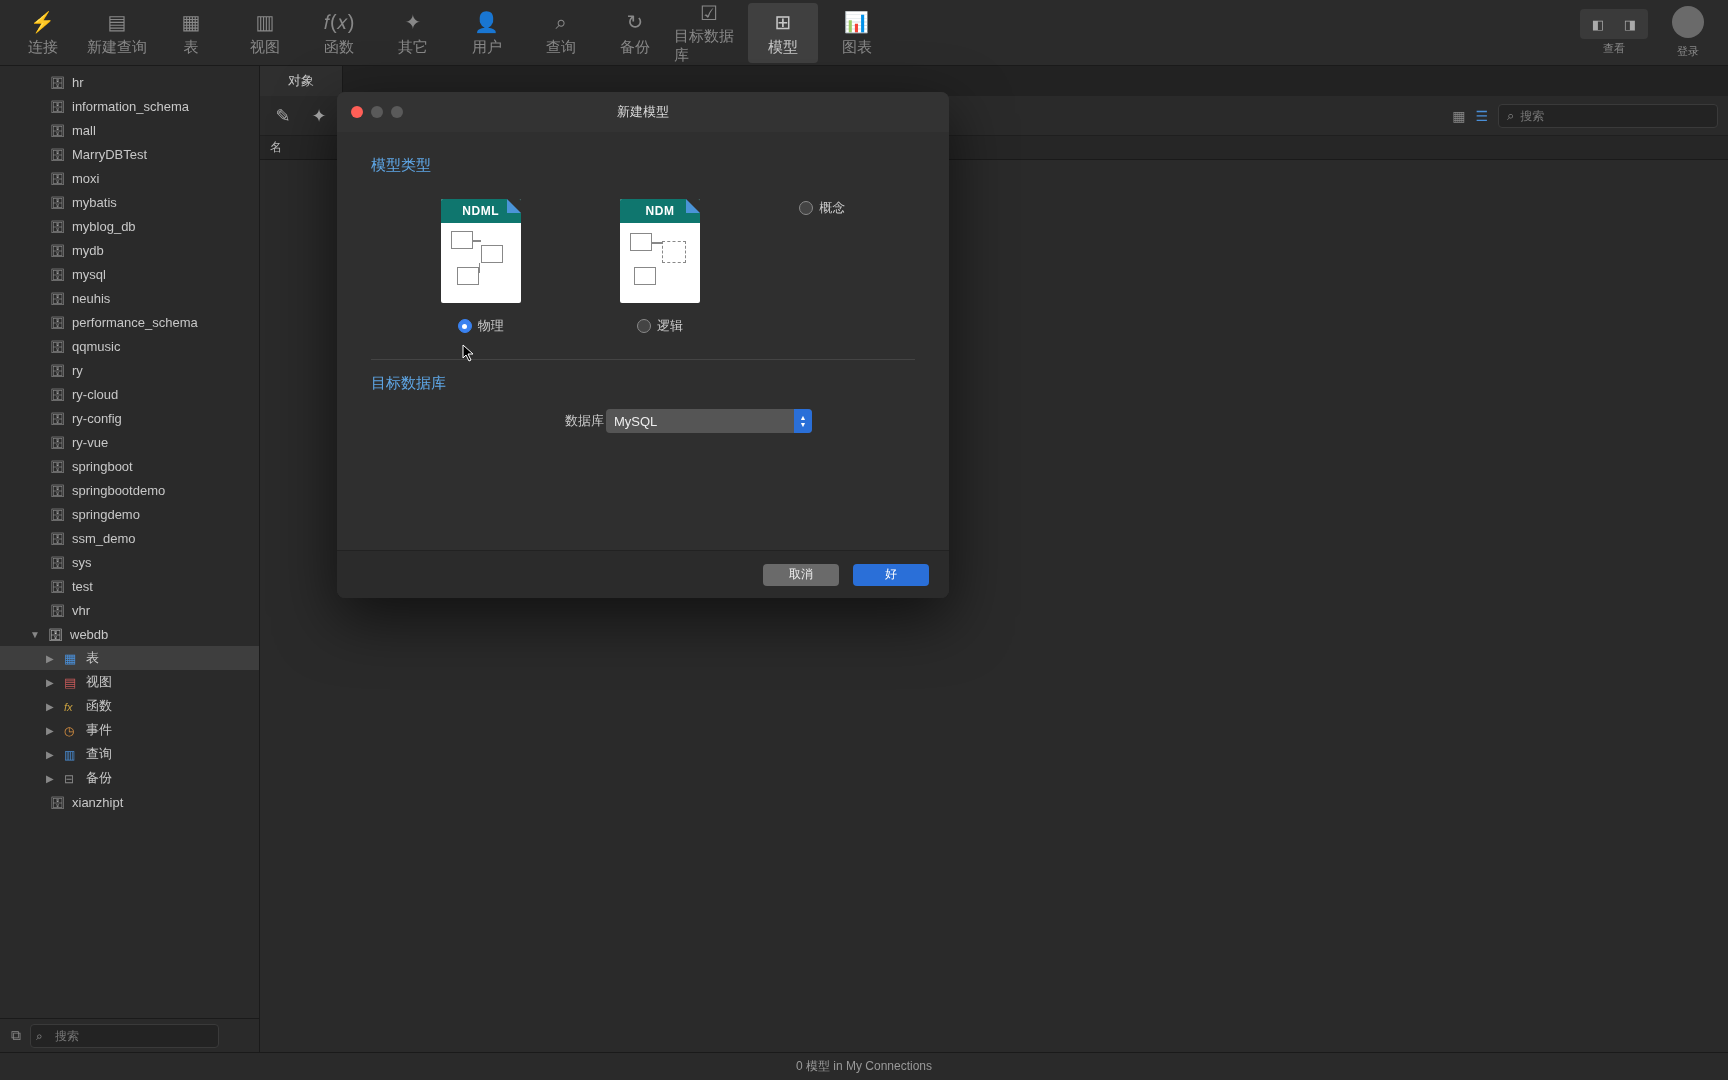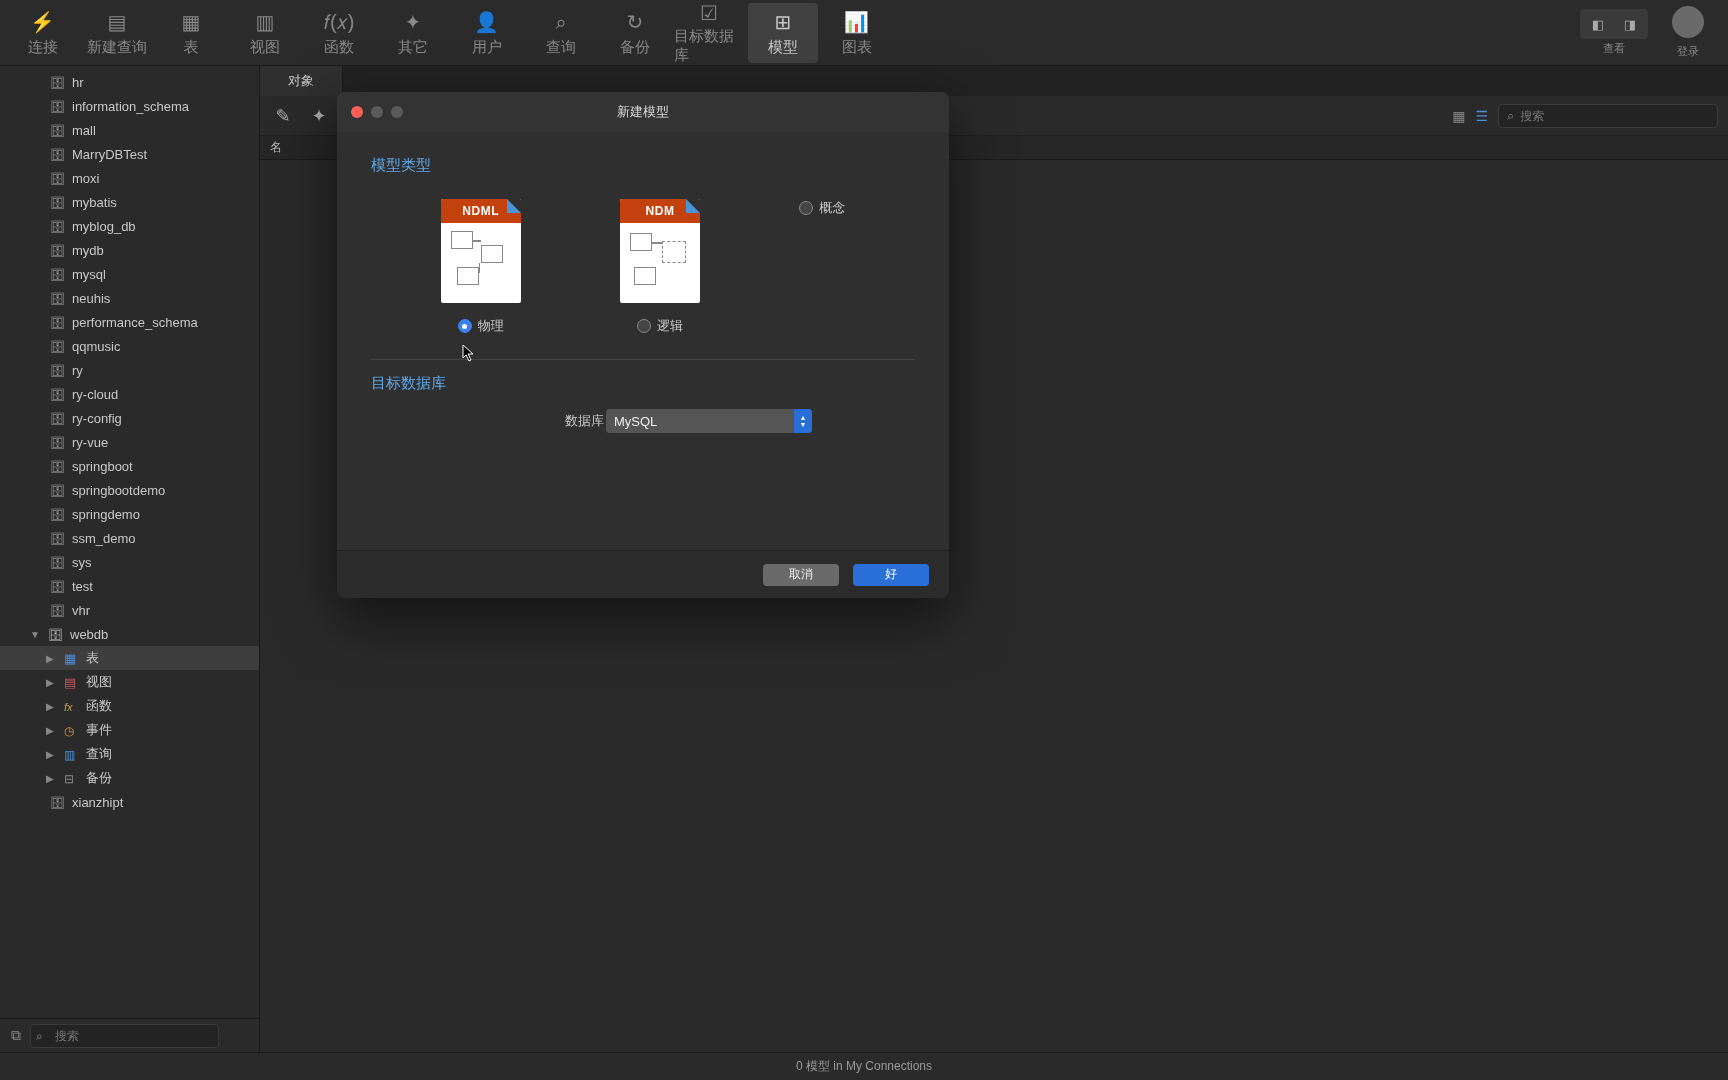--- a/index.html
+++ b/index.html
@@ -109,21 +109,21 @@
 .modal-body { flex: 1; padding: 16px 34px; overflow: auto; }
 .section-title { color: #5fa8e8; font-size: 15px; margin: 8px 0 16px 0; }
 .model-types { display: flex; justify-content: space-around; padding: 8px 20px 20px 20px; }
 .mt {
   display: flex; flex-direction: column; align-items: center; gap: 14px;
 }
 .file-ic {
   width: 80px; height: 104px; background: #fff; position: relative; border-radius: 2px;
   display: flex; flex-direction: column; overflow: hidden;
 }
-.file-hd { height: 24px; background: #c2410c; color: #fff; display: flex; align-items: center; justify-content: center; font-size: 12px; font-weight: 600; letter-spacing: 0.5px;}
+.file-hd { height: 24px; background: #0f766e; color: #fff; display: flex; align-items: center; justify-content: center; font-size: 12px; font-weight: 600; letter-spacing: 0.5px;}
 .file-fold { position: absolute; right: 0; top: 0; width: 0; height: 0; border-left: 14px solid #4a94d8; border-top: 14px solid #2f2f2f; }
 .file-body { flex: 1; position: relative; }
 .fb-box { position: absolute; border: 1.5px solid #888; background: #fff; }
 .fb-line { position: absolute; background: #888; }
 .fb-dot { position: absolute; width: 8px; height: 8px; border-radius: 50%; background: #999; }
 .fb-oval { position: absolute; width: 22px; height: 12px; border-radius: 50%; background: #999; }
 
 .radio-row { display: flex; align-items: center; gap: 6px; font-size: 13px; color: #ccc; }
 .radio {
   width: 14px; height: 14px; border-radius: 50%; border: 1px solid #888;

